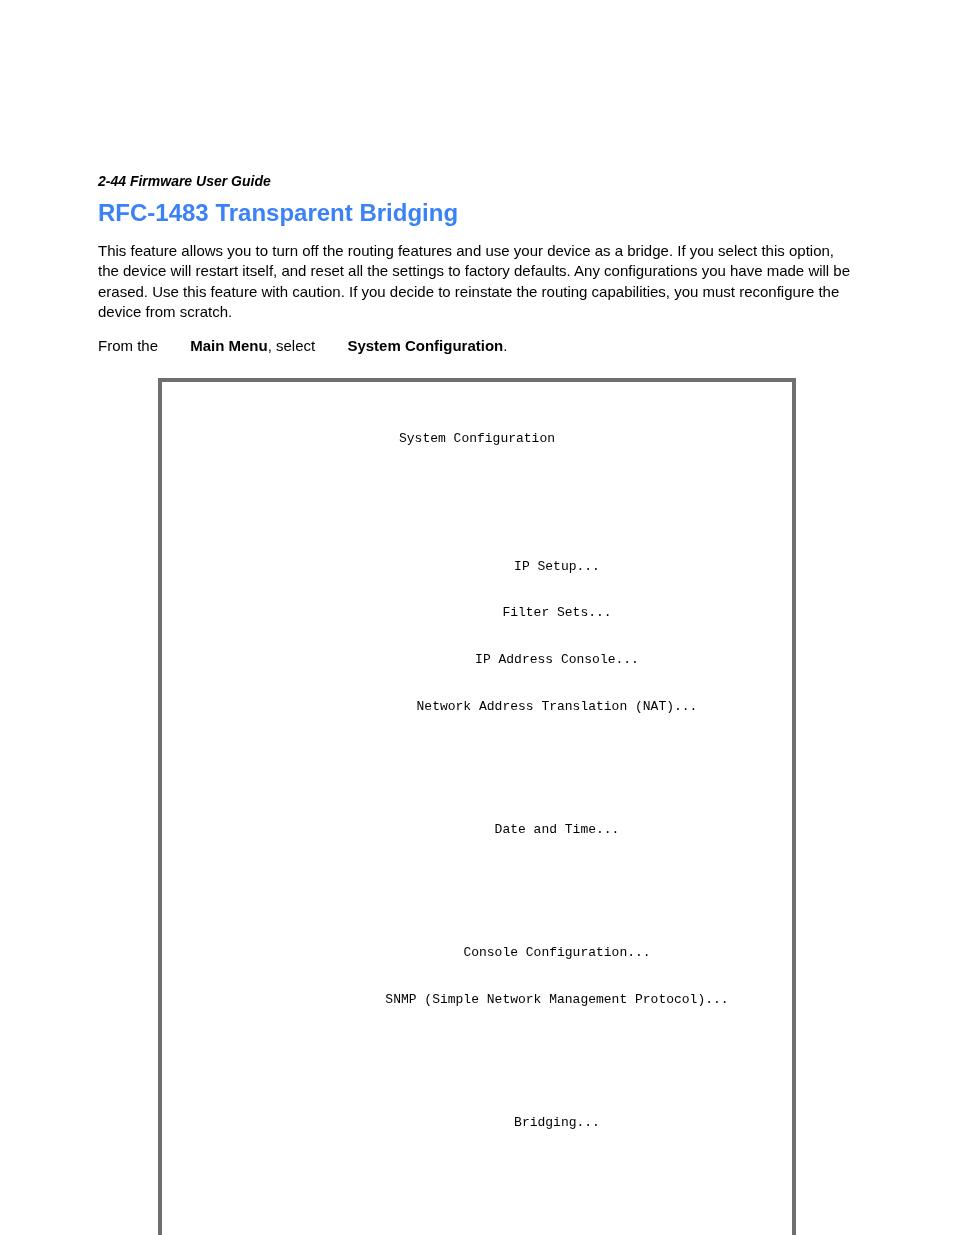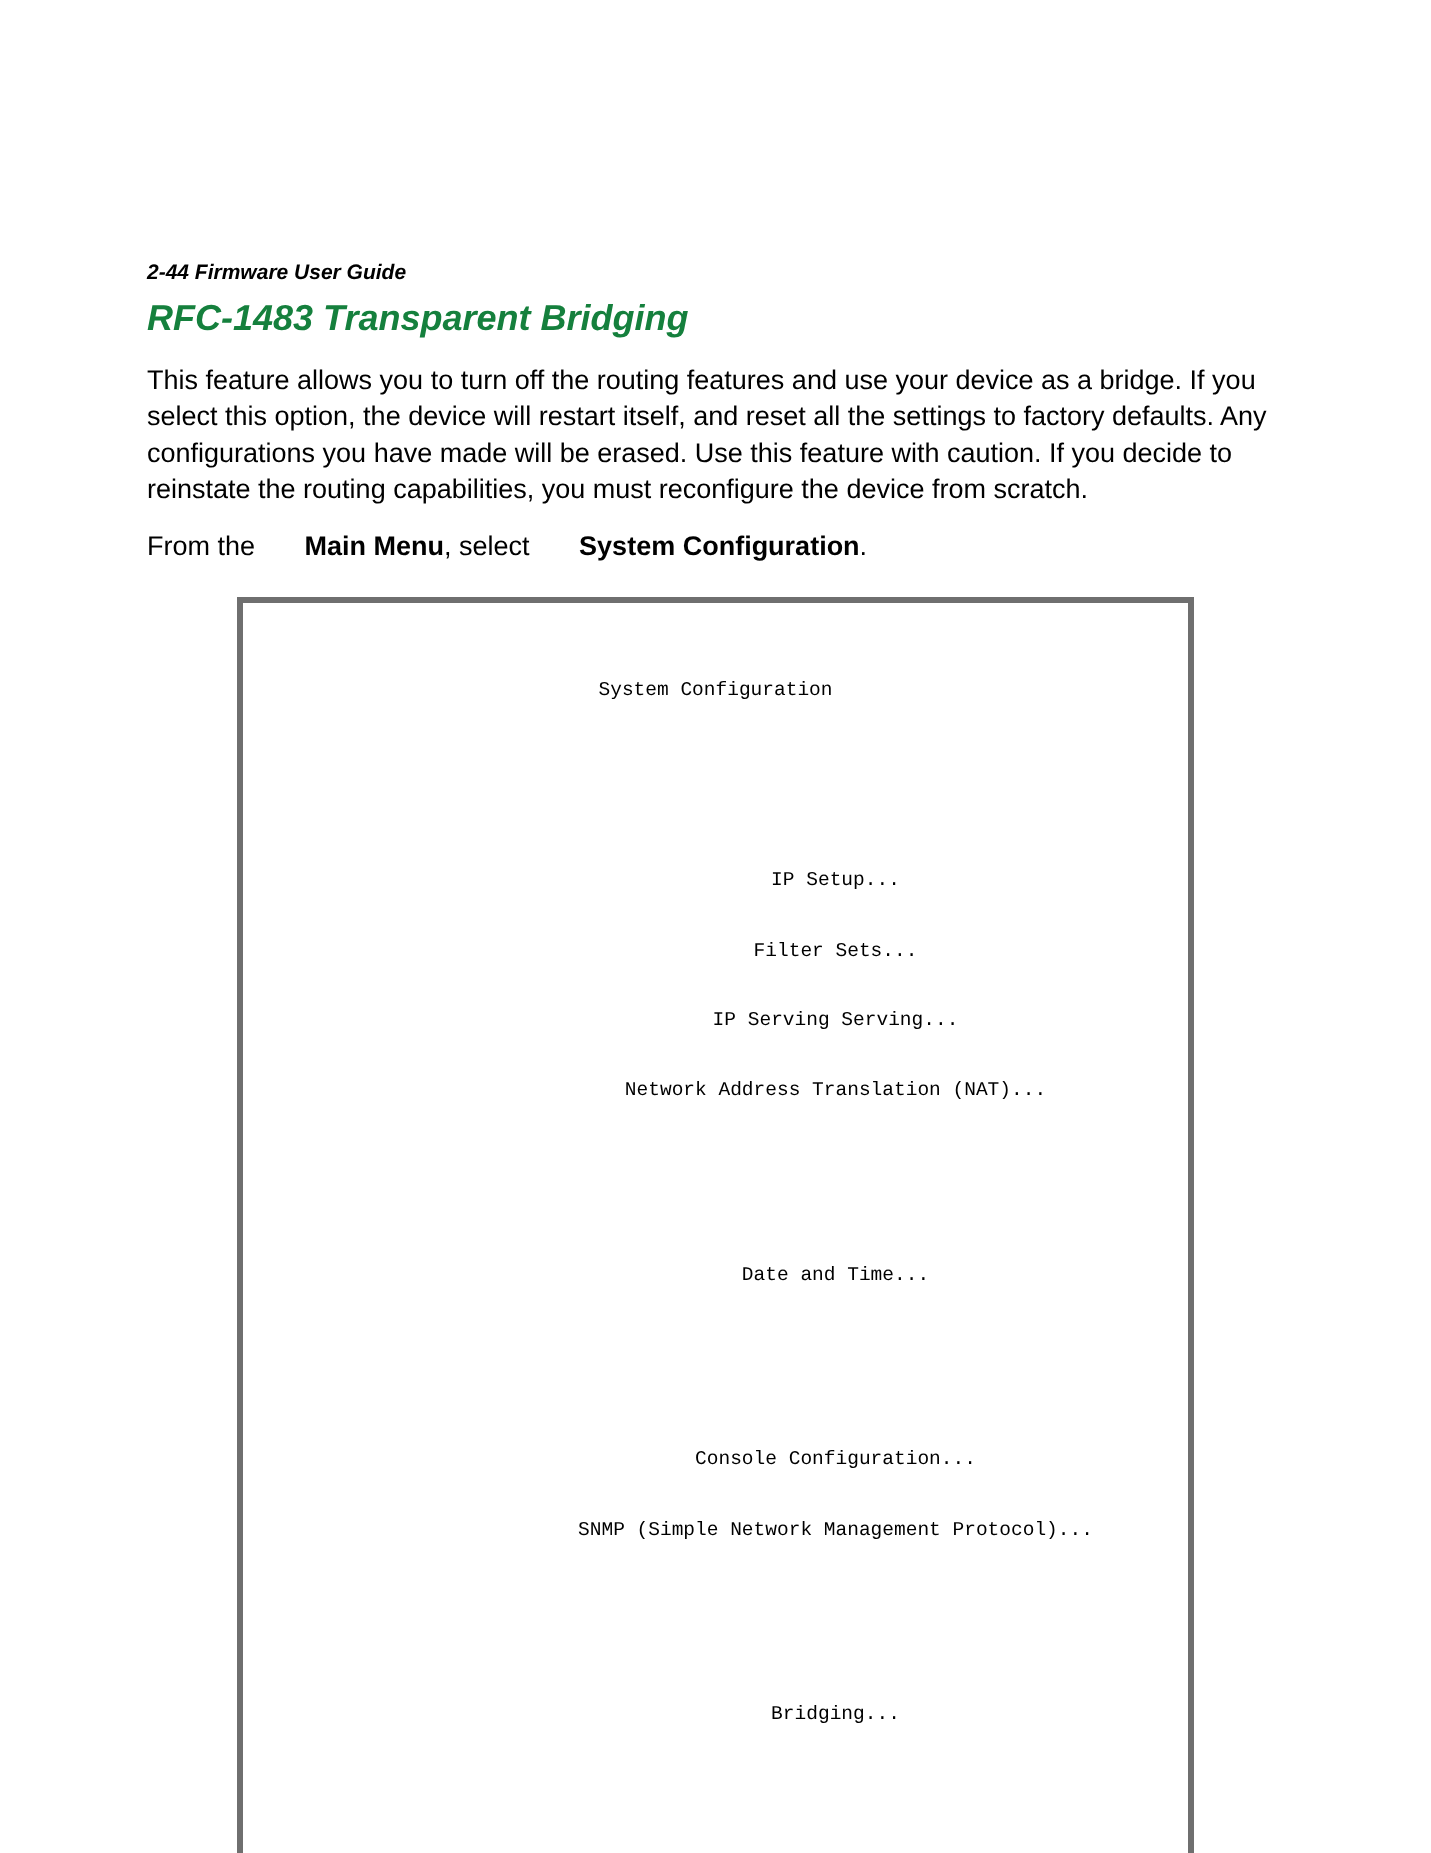--- a/index.html
+++ b/index.html
@@ -15,29 +15,28 @@
     box-sizing: border-box;
   }
   .page-header {
     font-style: italic;
     font-weight: bold;
     font-size: 14px;
     margin-bottom: 10px;
     margin-top: 48px;
   }
   .title {
-    color: #15803d;
+    color: #3b82f6;
     font-size: 24px;
     font-weight: bold;
     margin: 0 0 14px 0;
     font-family: Arial, Helvetica, sans-serif;
-    font-style: italic;
   }
   .para {
-    font-size: 18px;
+    font-size: 15px;
     line-height: 1.35;
     margin: 0 0 14px 0;
   }
   .bold {
     font-weight: bold;
     padding-left: 28px;
   }
   .terminal-wrap {
     margin: 22px 0 22px 60px;
     padding-right: 60px;
@@ -84,21 +83,21 @@
     <span>From the </span><span class="bold">Main Menu</span><span>, select </span><span class="bold">System Configuration</span><span>.</span>
   </p>
 
   <div class="terminal-wrap">
     <div class="terminal">
       <span class="term-title">System Configuration</span>
       <span class="term-block">
         <span class="grp">
           <span class="line">IP Setup...</span>
           <span class="line">Filter Sets...</span>
-          <span class="line">IP Serving Serving...</span>
+          <span class="line">IP Address Console...</span>
           <span class="line">Network Address Translation (NAT)...</span>
         </span>
         <span class="grp">
           <span class="line">Date and Time...</span>
         </span>
         <span class="grp">
           <span class="line">Console Configuration...</span>
           <span class="line">SNMP (Simple Network Management Protocol)...</span>
         </span>
         <span class="grp">

